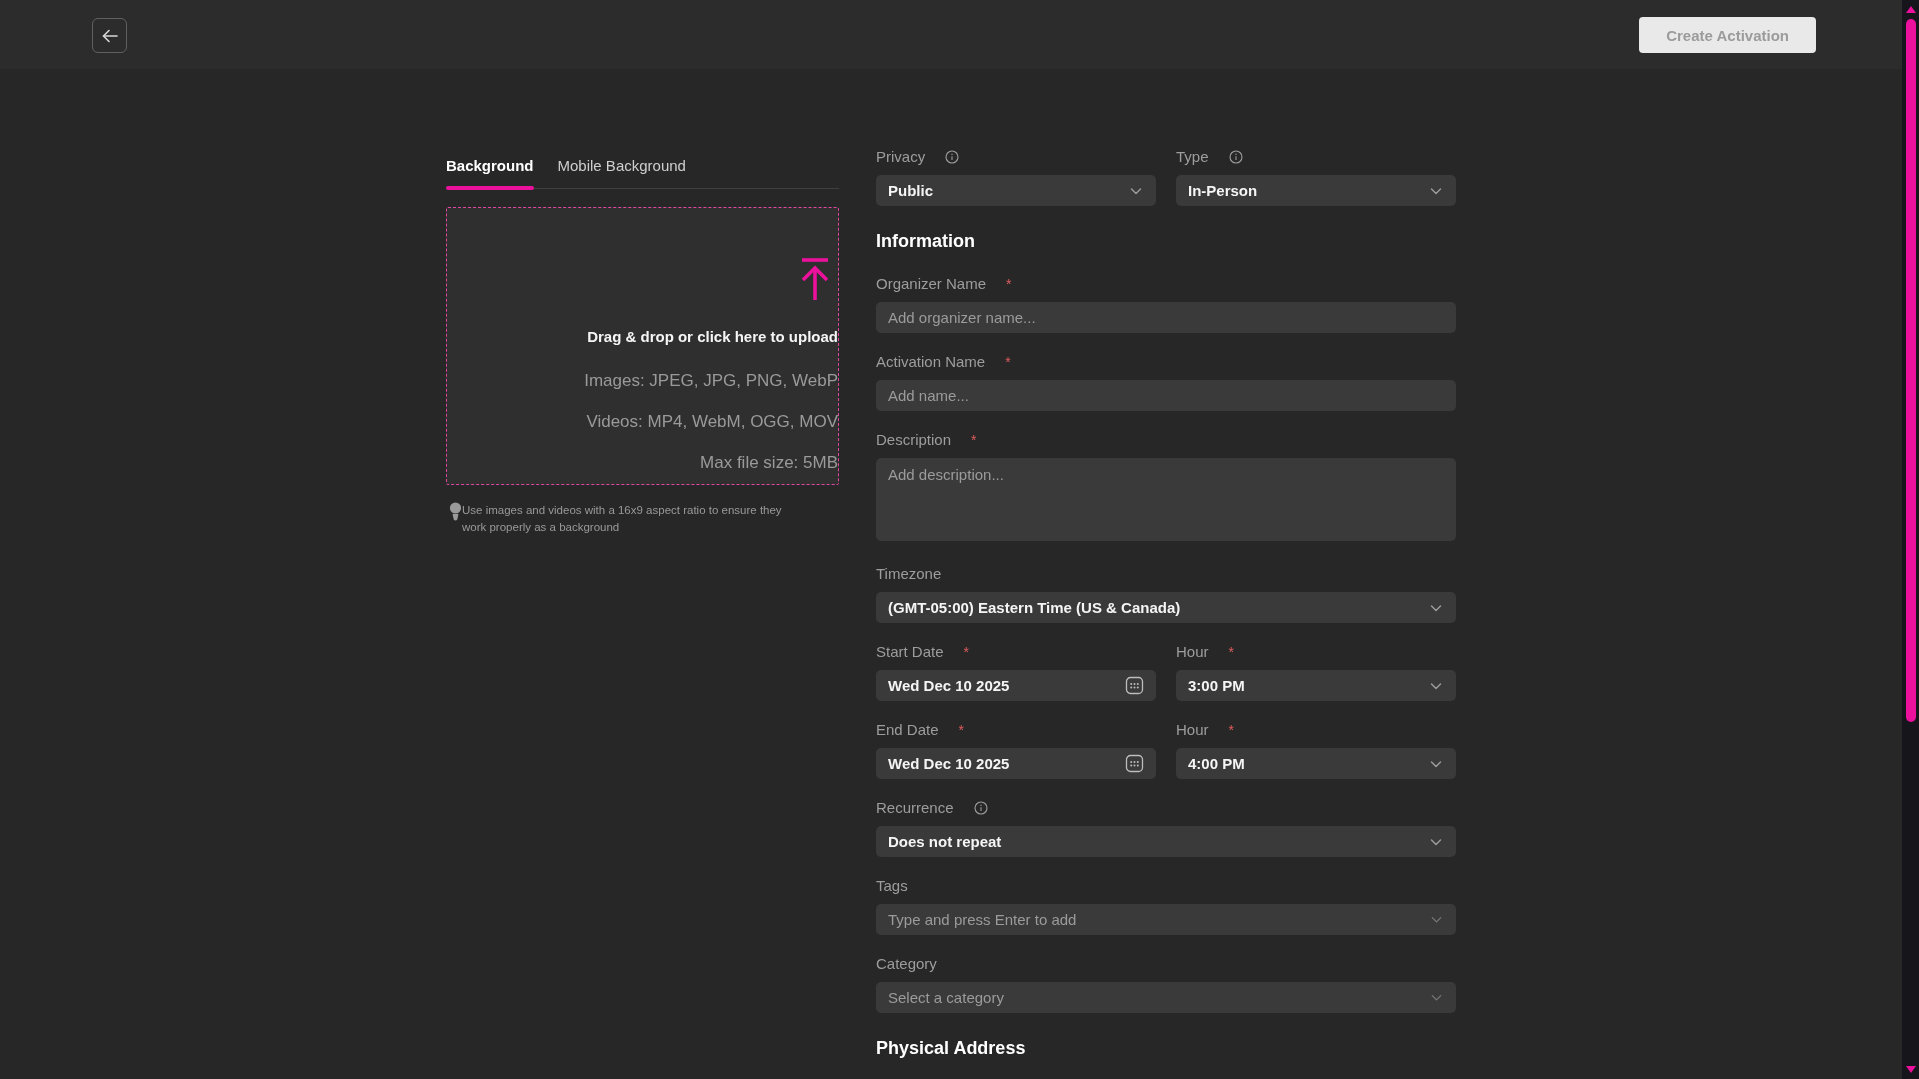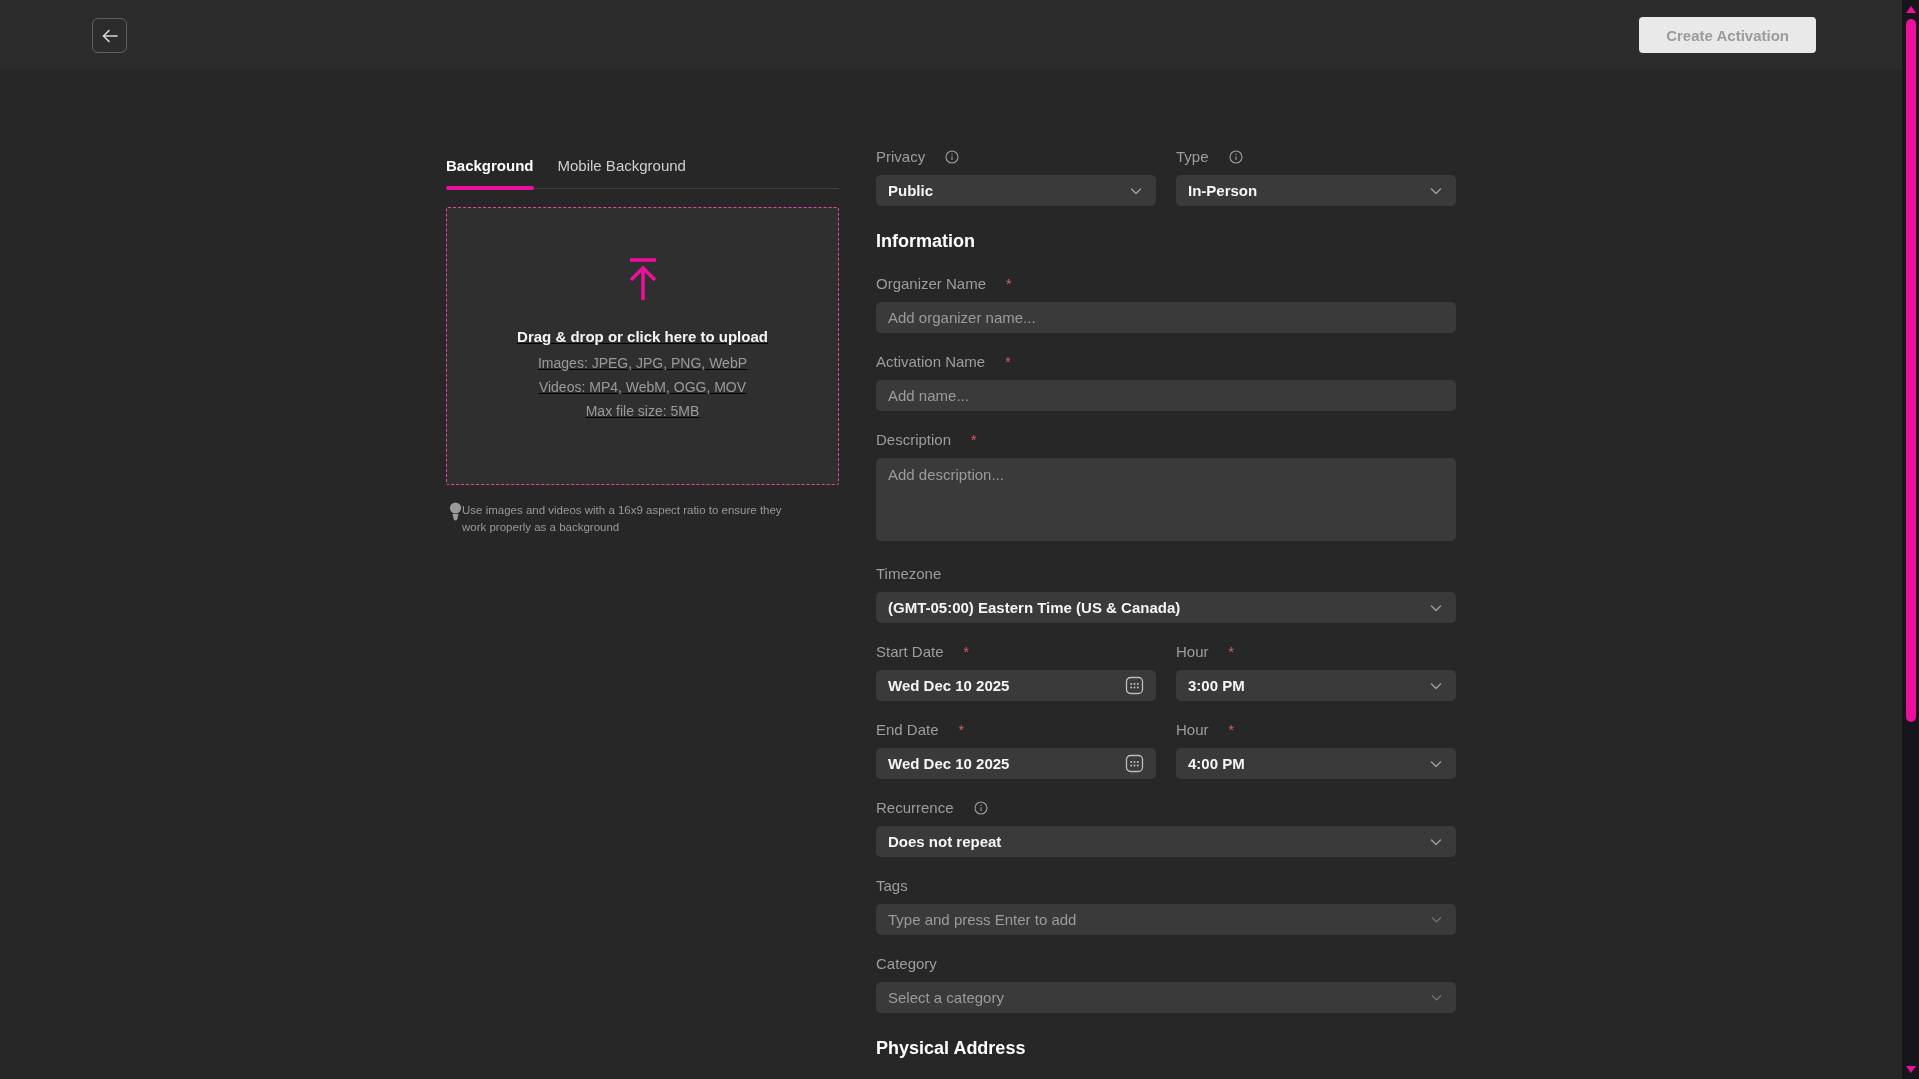--- a/index.html
+++ b/index.html
@@ -43,24 +43,24 @@
   }
   .tab.active{color:#ffffff;font-weight:700;}
   .tab.active::after{
     content:"";position:absolute;left:0;right:0;bottom:-2px;height:4px;
     background:var(--accent);border-radius:3px;
   }
   
   .dropzone{
     margin-top:18px;height:278px;background:#2f2f2f;
     border:1px dashed #e0479f;border-radius:2px;cursor:pointer;
-    display:flex;flex-direction:column;align-items:center;padding-top:48px;text-decoration:underline;
+    display:flex;flex-direction:column;align-items:flex-end;padding-top:48px;
   }
   .dz-title{color:#f5f5f5;font-size:15px;font-weight:700;margin-top:26px;line-height:18px;}
-  .dz-line{color:#9a9a9a;font-size:14px;margin-top:11px;line-height:13px;}
+  .dz-line{color:#9a9a9a;font-size:17px;margin-top:28px;line-height:13px;}
   .tip{display:flex;margin-top:17px;padding-left:3px;}
   .tip-text{color:#999999;font-size:11.5px;line-height:1.45;width:330px;}
   
   .row2{display:grid;grid-template-columns:1fr 1fr;column-gap:20px;}
   .group{margin-bottom:20px;}
   .label-row{
     display:flex;align-items:center;gap:20px;color:#9d9d9d;
     font-size:15px;line-height:18px;margin-bottom:9px;
   }
   .req{color:var(--req);font-size:14px;}

